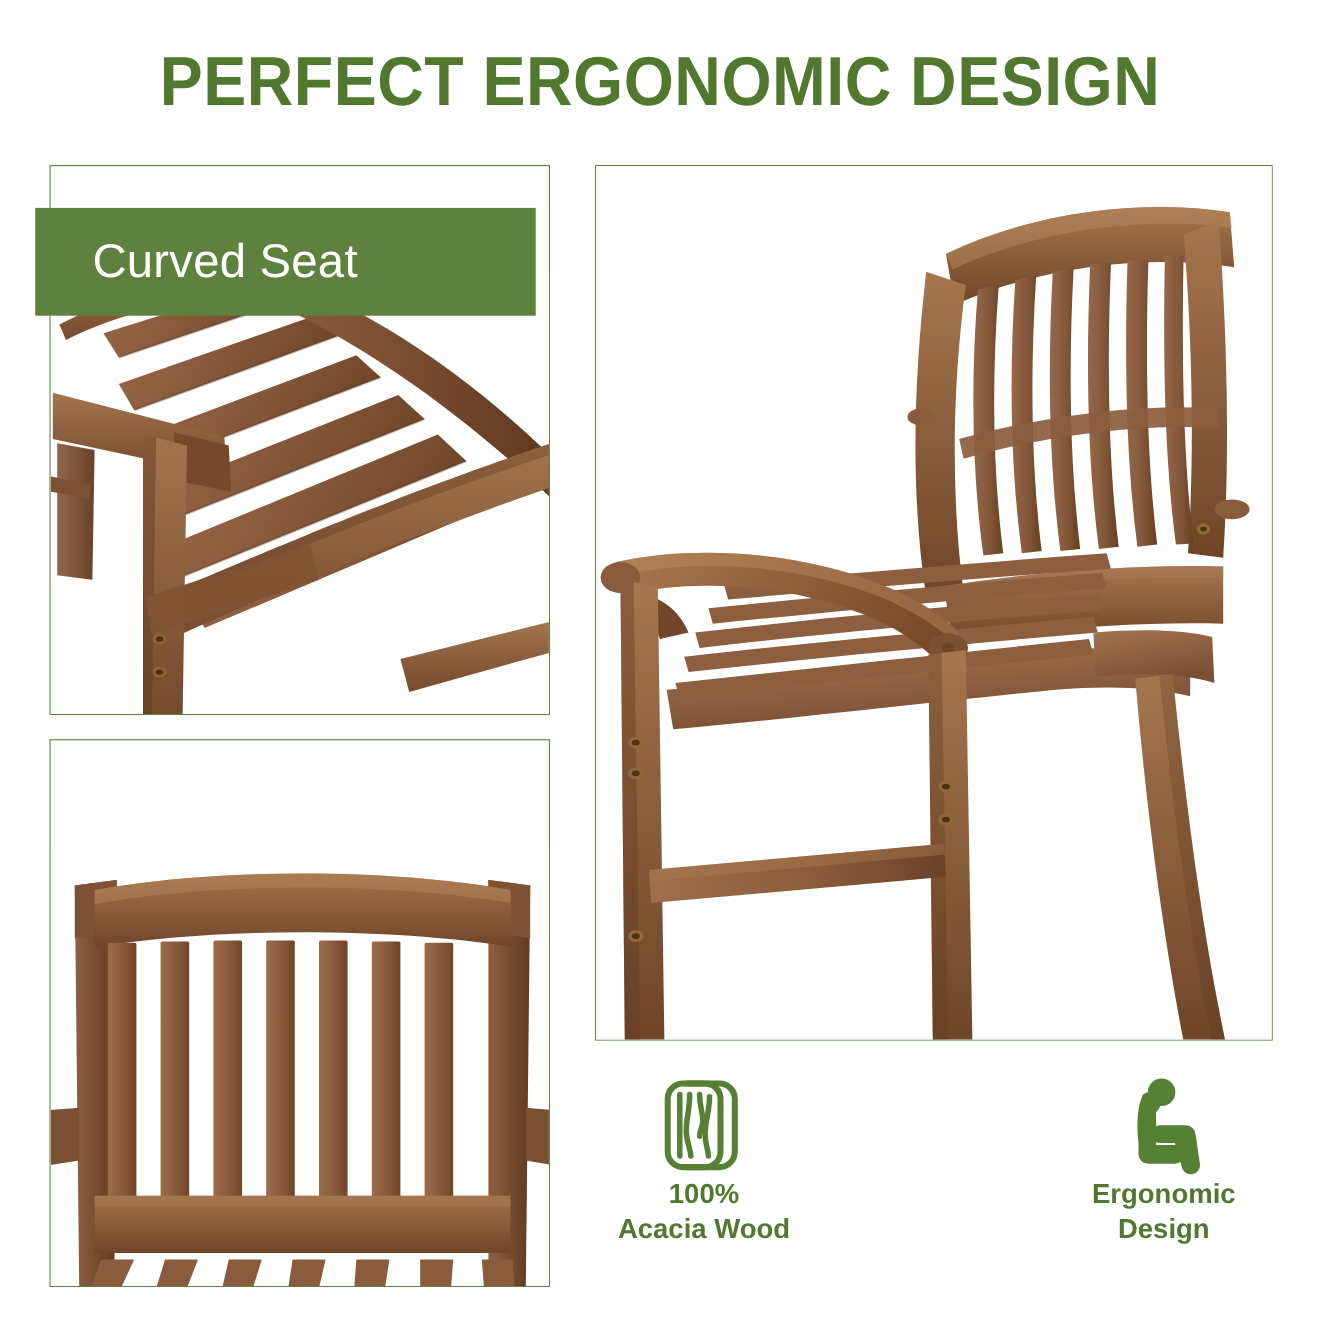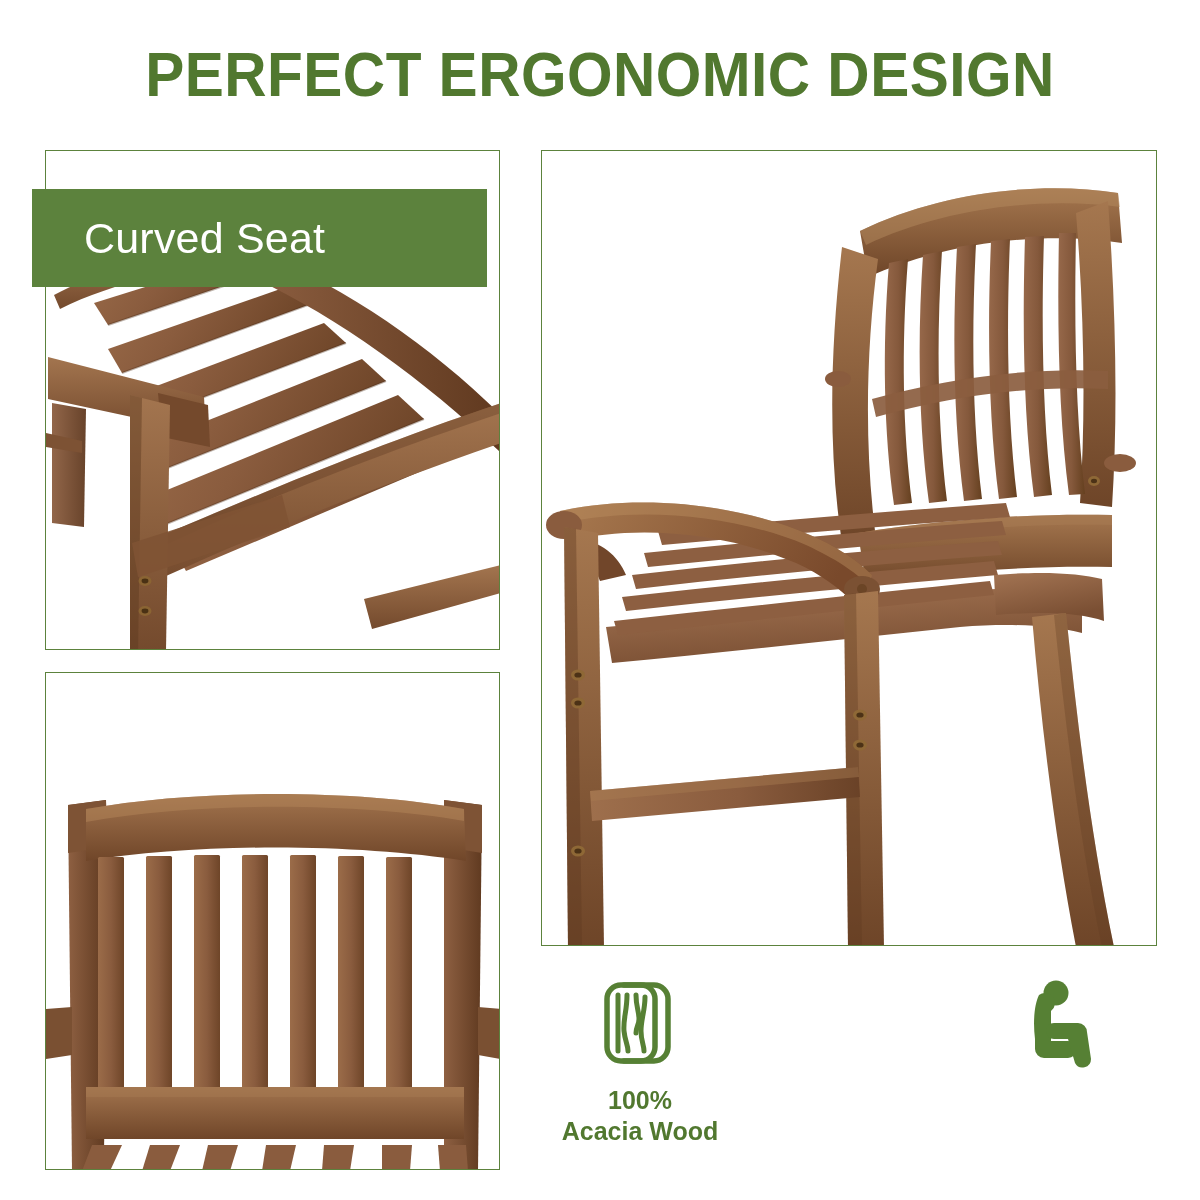--- a/index.html
+++ b/index.html
@@ -58,21 +58,21 @@
   #photo-main { position:absolute; left:0; top:0; width:616px; height:796px; }
 
   
   #features {
     position:absolute; left:541px; top:975px; width:616px; height:195px;
     display:flex; justify-content:space-between; align-items:flex-start;
   }
   .feature { width:198px; display:flex; flex-direction:column; align-items:center; }
   .feature .icon { height:96px; display:flex; align-items:center; justify-content:center; }
   .feature .flabel {
-    margin-top:14px; text-align:center;
+    text-align:center;
     color:#51782F;
     font-family:"Liberation Sans Narrow","Liberation Sans", sans-serif;
     font-weight:bold; font-size:25px; line-height:1.22;
     white-space:pre-line;
   }
 </style>
 </head>
 <body>
 
 <div id="page">
@@ -327,17 +327,19 @@
 
     <div class="feature">
       <div class="icon">
         <svg width="92" height="92" viewBox="0 0 92 92">
           <circle cx="44" cy="16" r="12.5" fill="#568034"></circle>
           <path d="M27 18 C22 28 21 46 23 62 L23 72 a9 9 0 0 0 9 9 H56 a8.5 8.5 0 0 0 0 -17 H39 L39 34
                    a7 7 0 0 0 -12 -16 Z" fill="#568034"></path>
           <path d="M42 46 H66 a9 9 0 0 1 9 9 L79 82 a8.5 8.5 0 0 1 -16 4 L56 62 H42 a8 8 0 0 1 0 -16 Z" fill="#568034"></path>
         </svg>
       </div>
+      <div class="flabel">Ergonomic
+Design</div>
     </div>
 
 
   </div>
 </div>
 
 </body></html>

